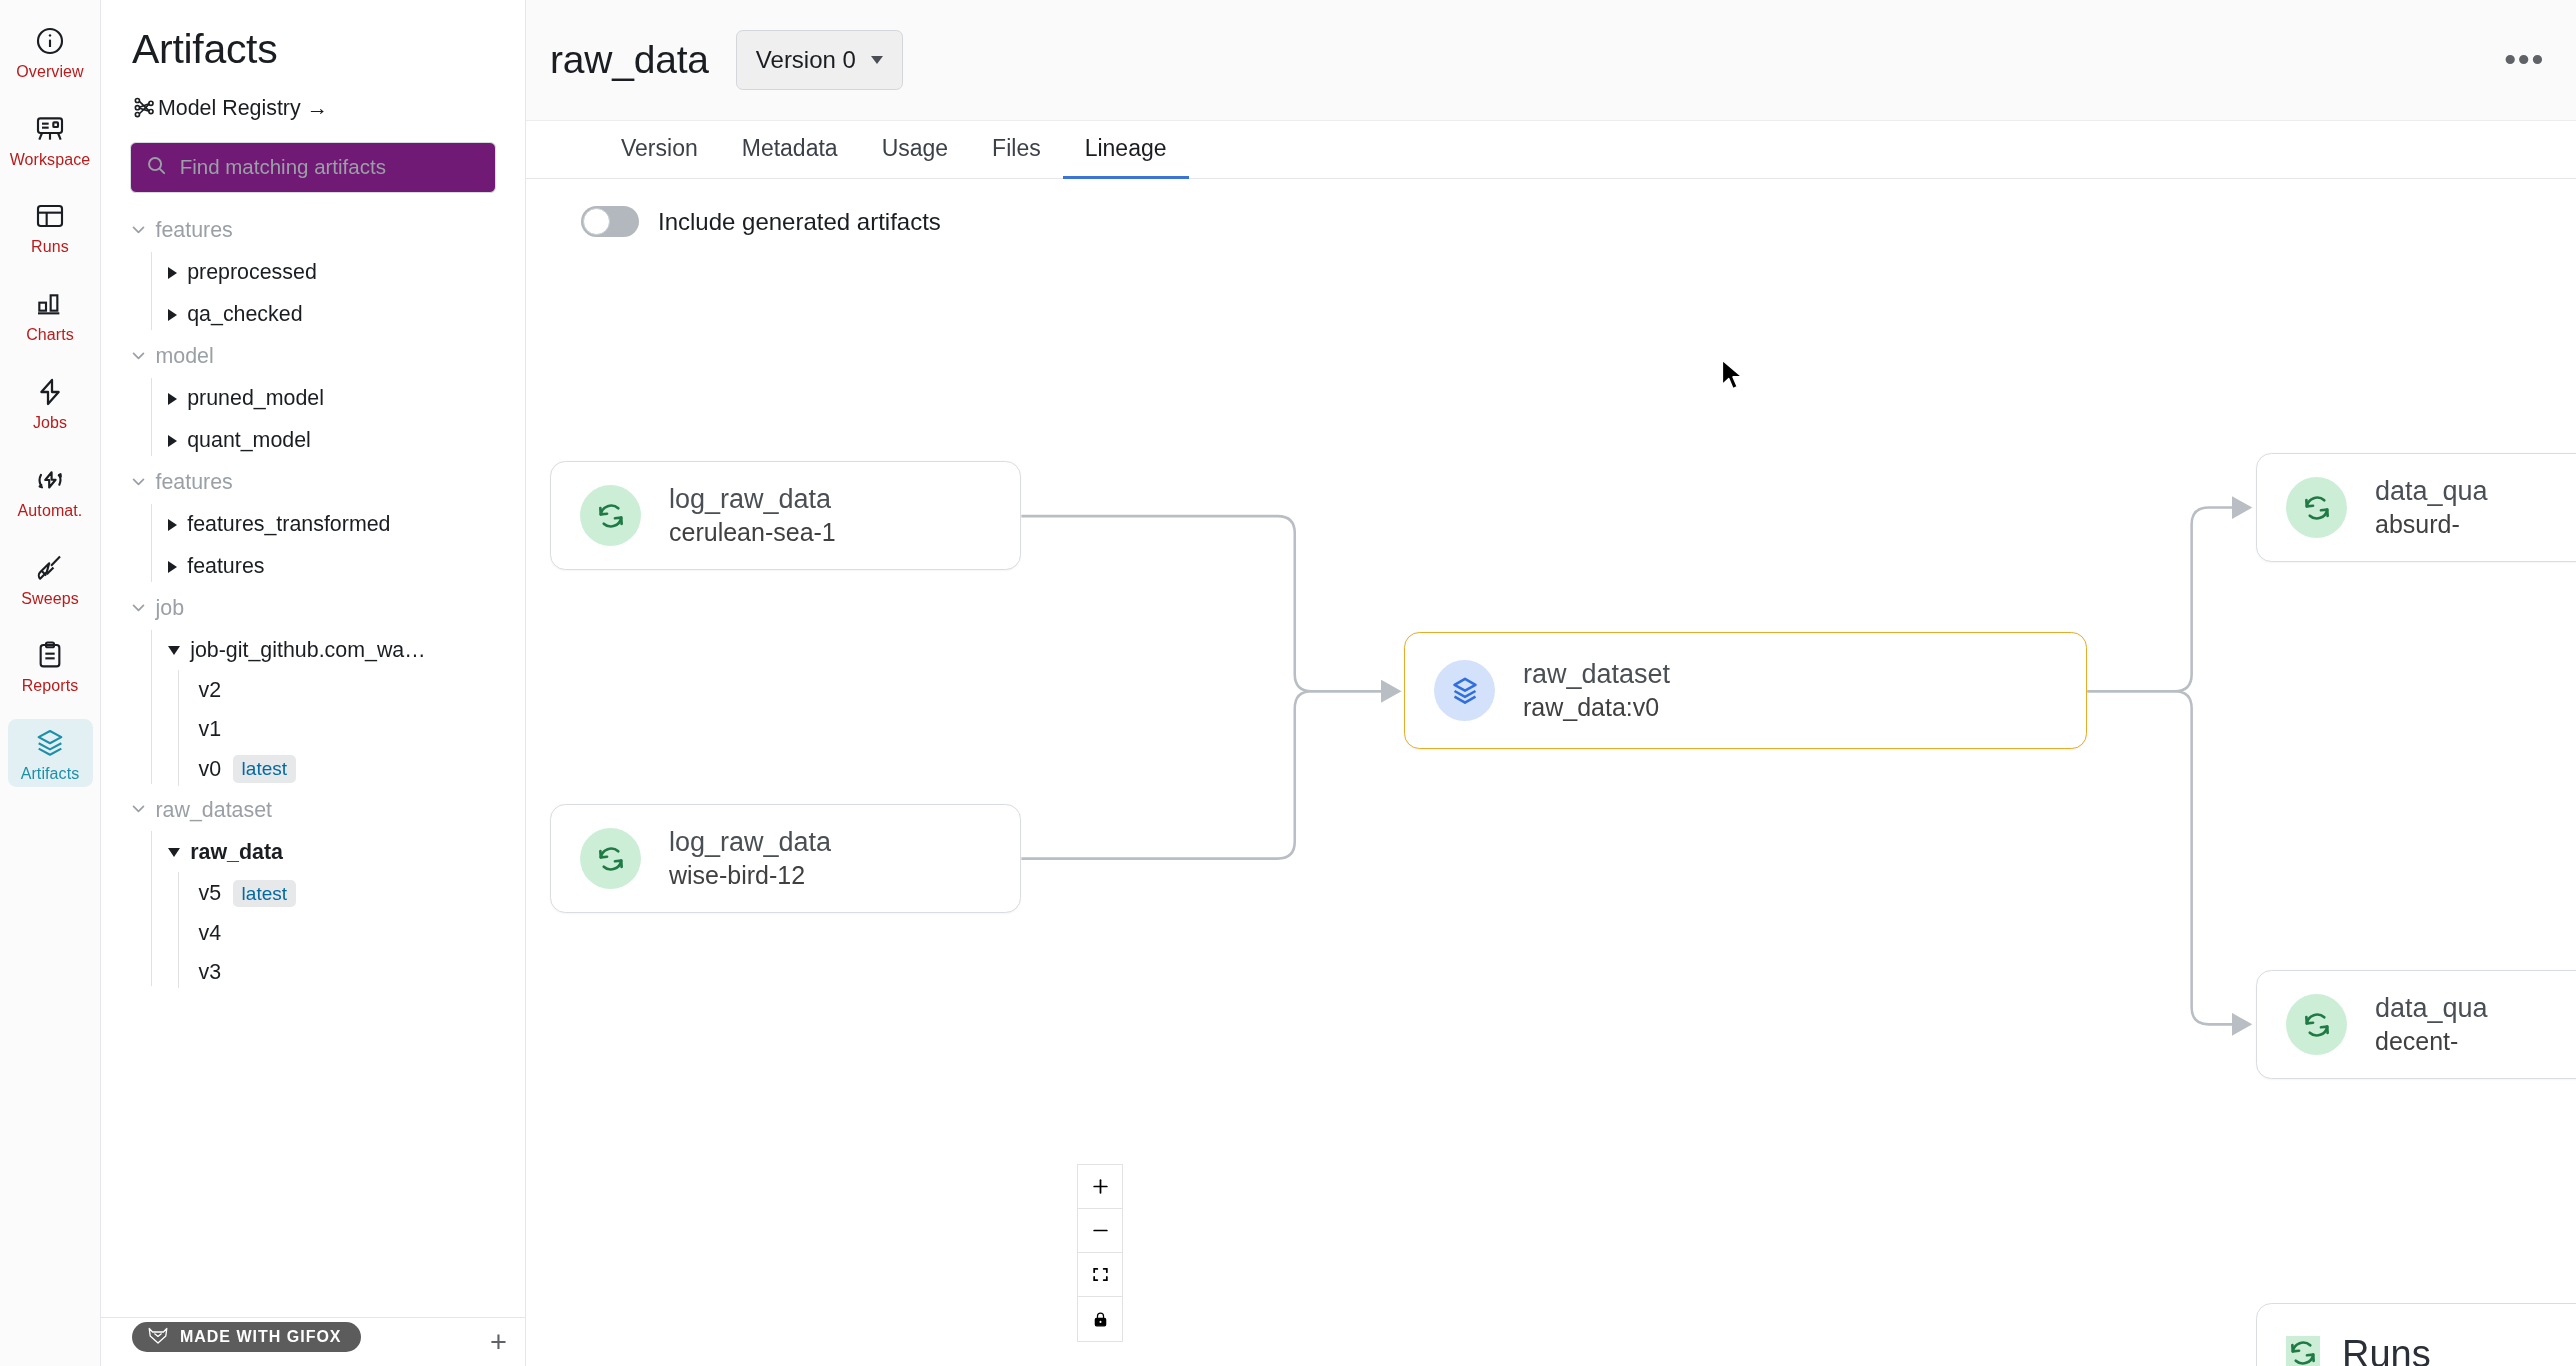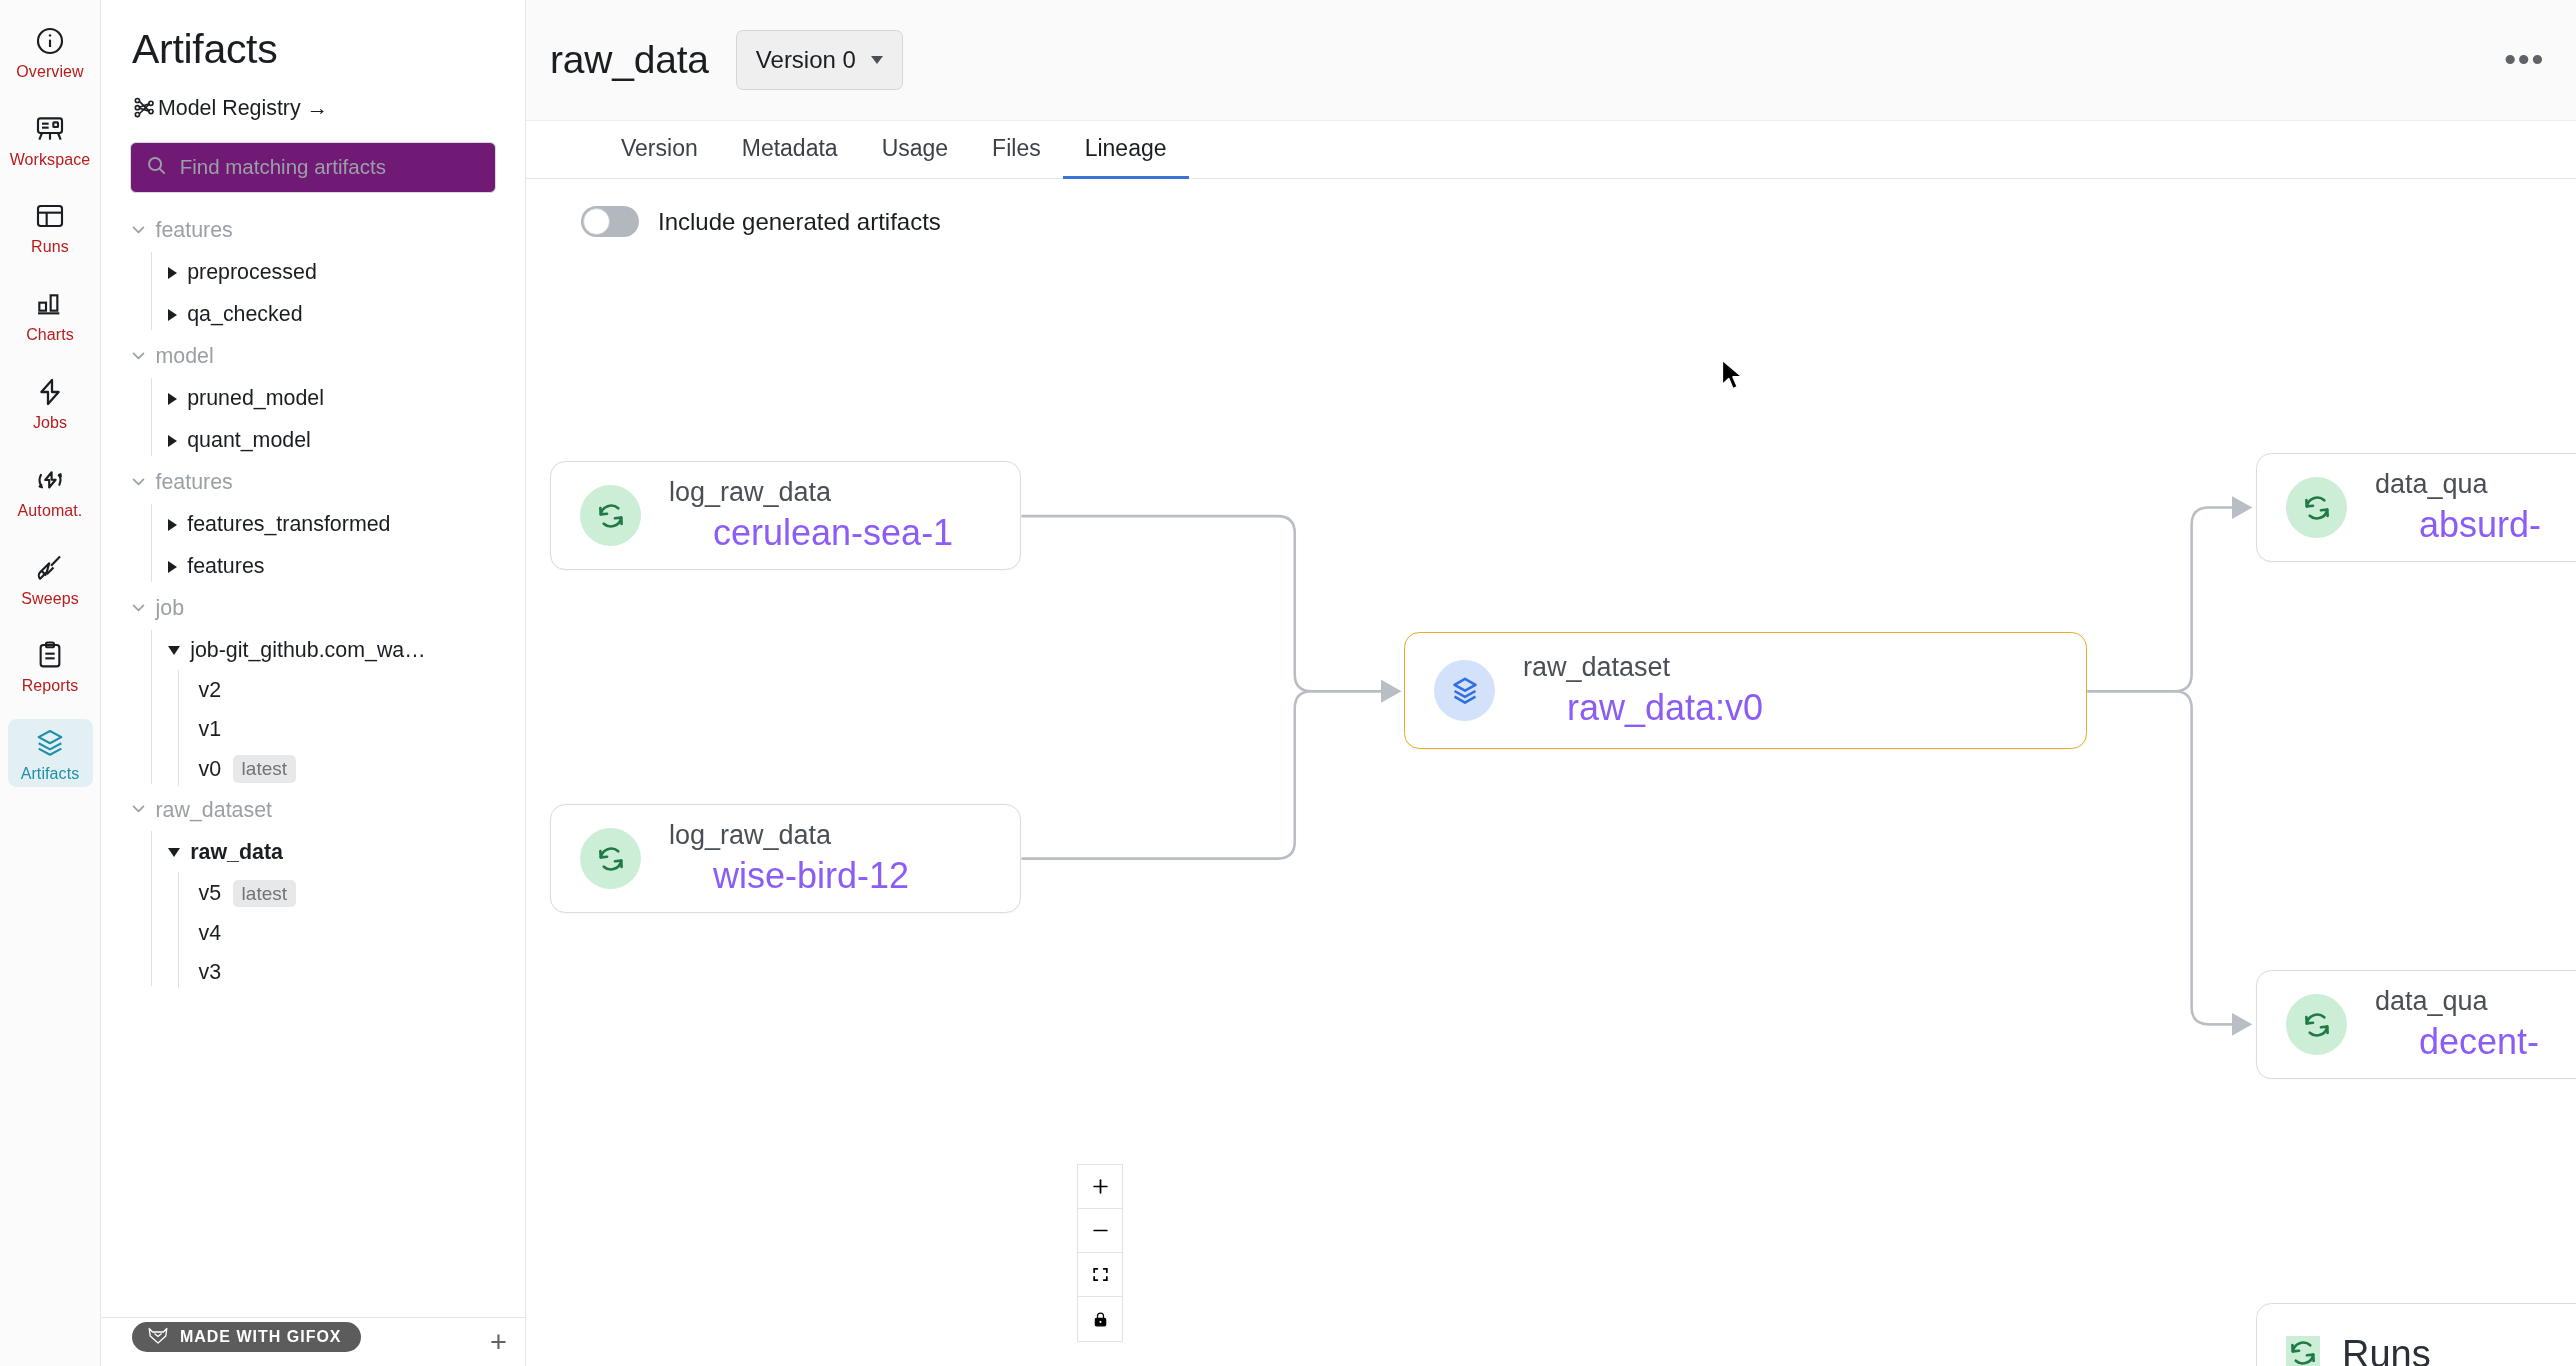--- a/index.html
+++ b/index.html
@@ -89,21 +89,21 @@
   .ver-children:before {
     content:""; position: absolute; left: 0; top: -1.7px; bottom: 3.4px;
     width: 0.9px; background: #dfe1e5;
   }
   .ver-item {
     display: flex; align-items: center; gap: 12px;
     padding: 6.8px 0 6.8px 20.5px; cursor: pointer;
   }
   .ver-item .vtxt { font-size: 21.4px; color: #1a1d21; }
   .badge {
-    background: #e7e8ea; color: #737373;
+    background: #e7e8ea; color: #0369a1;
     font-size: 19px; border-radius: 5.1px; padding: 2.6px 8.5px;
   }
   .caret-r { width: 0; height: 0; border-left: 9.4px solid #1a1d21; border-top: 6px solid transparent; border-bottom: 6px solid transparent; }
   .caret-d { width: 0; height: 0; border-top: 9.4px solid #1a1d21; border-left: 6px solid transparent; border-right: 6px solid transparent; }
   .chev-d { display:inline-block; }
 
   .panel-footer {
     position: absolute; bottom: 0; left: 0; width: 425px; height: 50px;
     border-top: 0.9px solid #e4e6eb; background: #fff;
     display: flex; align-items: center; justify-content: flex-end;
@@ -180,21 +180,21 @@
   .node.sel { border-color: #e8ab28; }
   .node .disc {
     width: 61px; height: 61px; border-radius: 50%;
     display: flex; align-items: center; justify-content: center;
     flex: 0 0 61px;
   }
   .disc.green { background: #cdeed6; }
   .disc.blue  { background: #d3e1fb; }
   .node .txtwrap { display: flex; flex-direction: column; justify-content: center; }
   .node .ntype { font-size: 27px; color: #4a4f56; line-height: 1.25; white-space: nowrap;}
-  .node .nname { font-size: 36px; color: #8b5cf6; line-height: 1.25; white-space: nowrap; margin-left: 44px; }
+  .node .nname { font-size: 25px; color: #404040; line-height: 1.25; white-space: nowrap; }
 
   .runs-panel {
     position: absolute;
     background: #fff;
     border: 1.7px solid #d9dde1;
     border-radius: 15.4px;
     padding: 29px 29px;
   }
   .runs-head { display: flex; align-items: center; gap: 22px; }
   .runs-title { font-size: 38px; color: #2b3038; }

